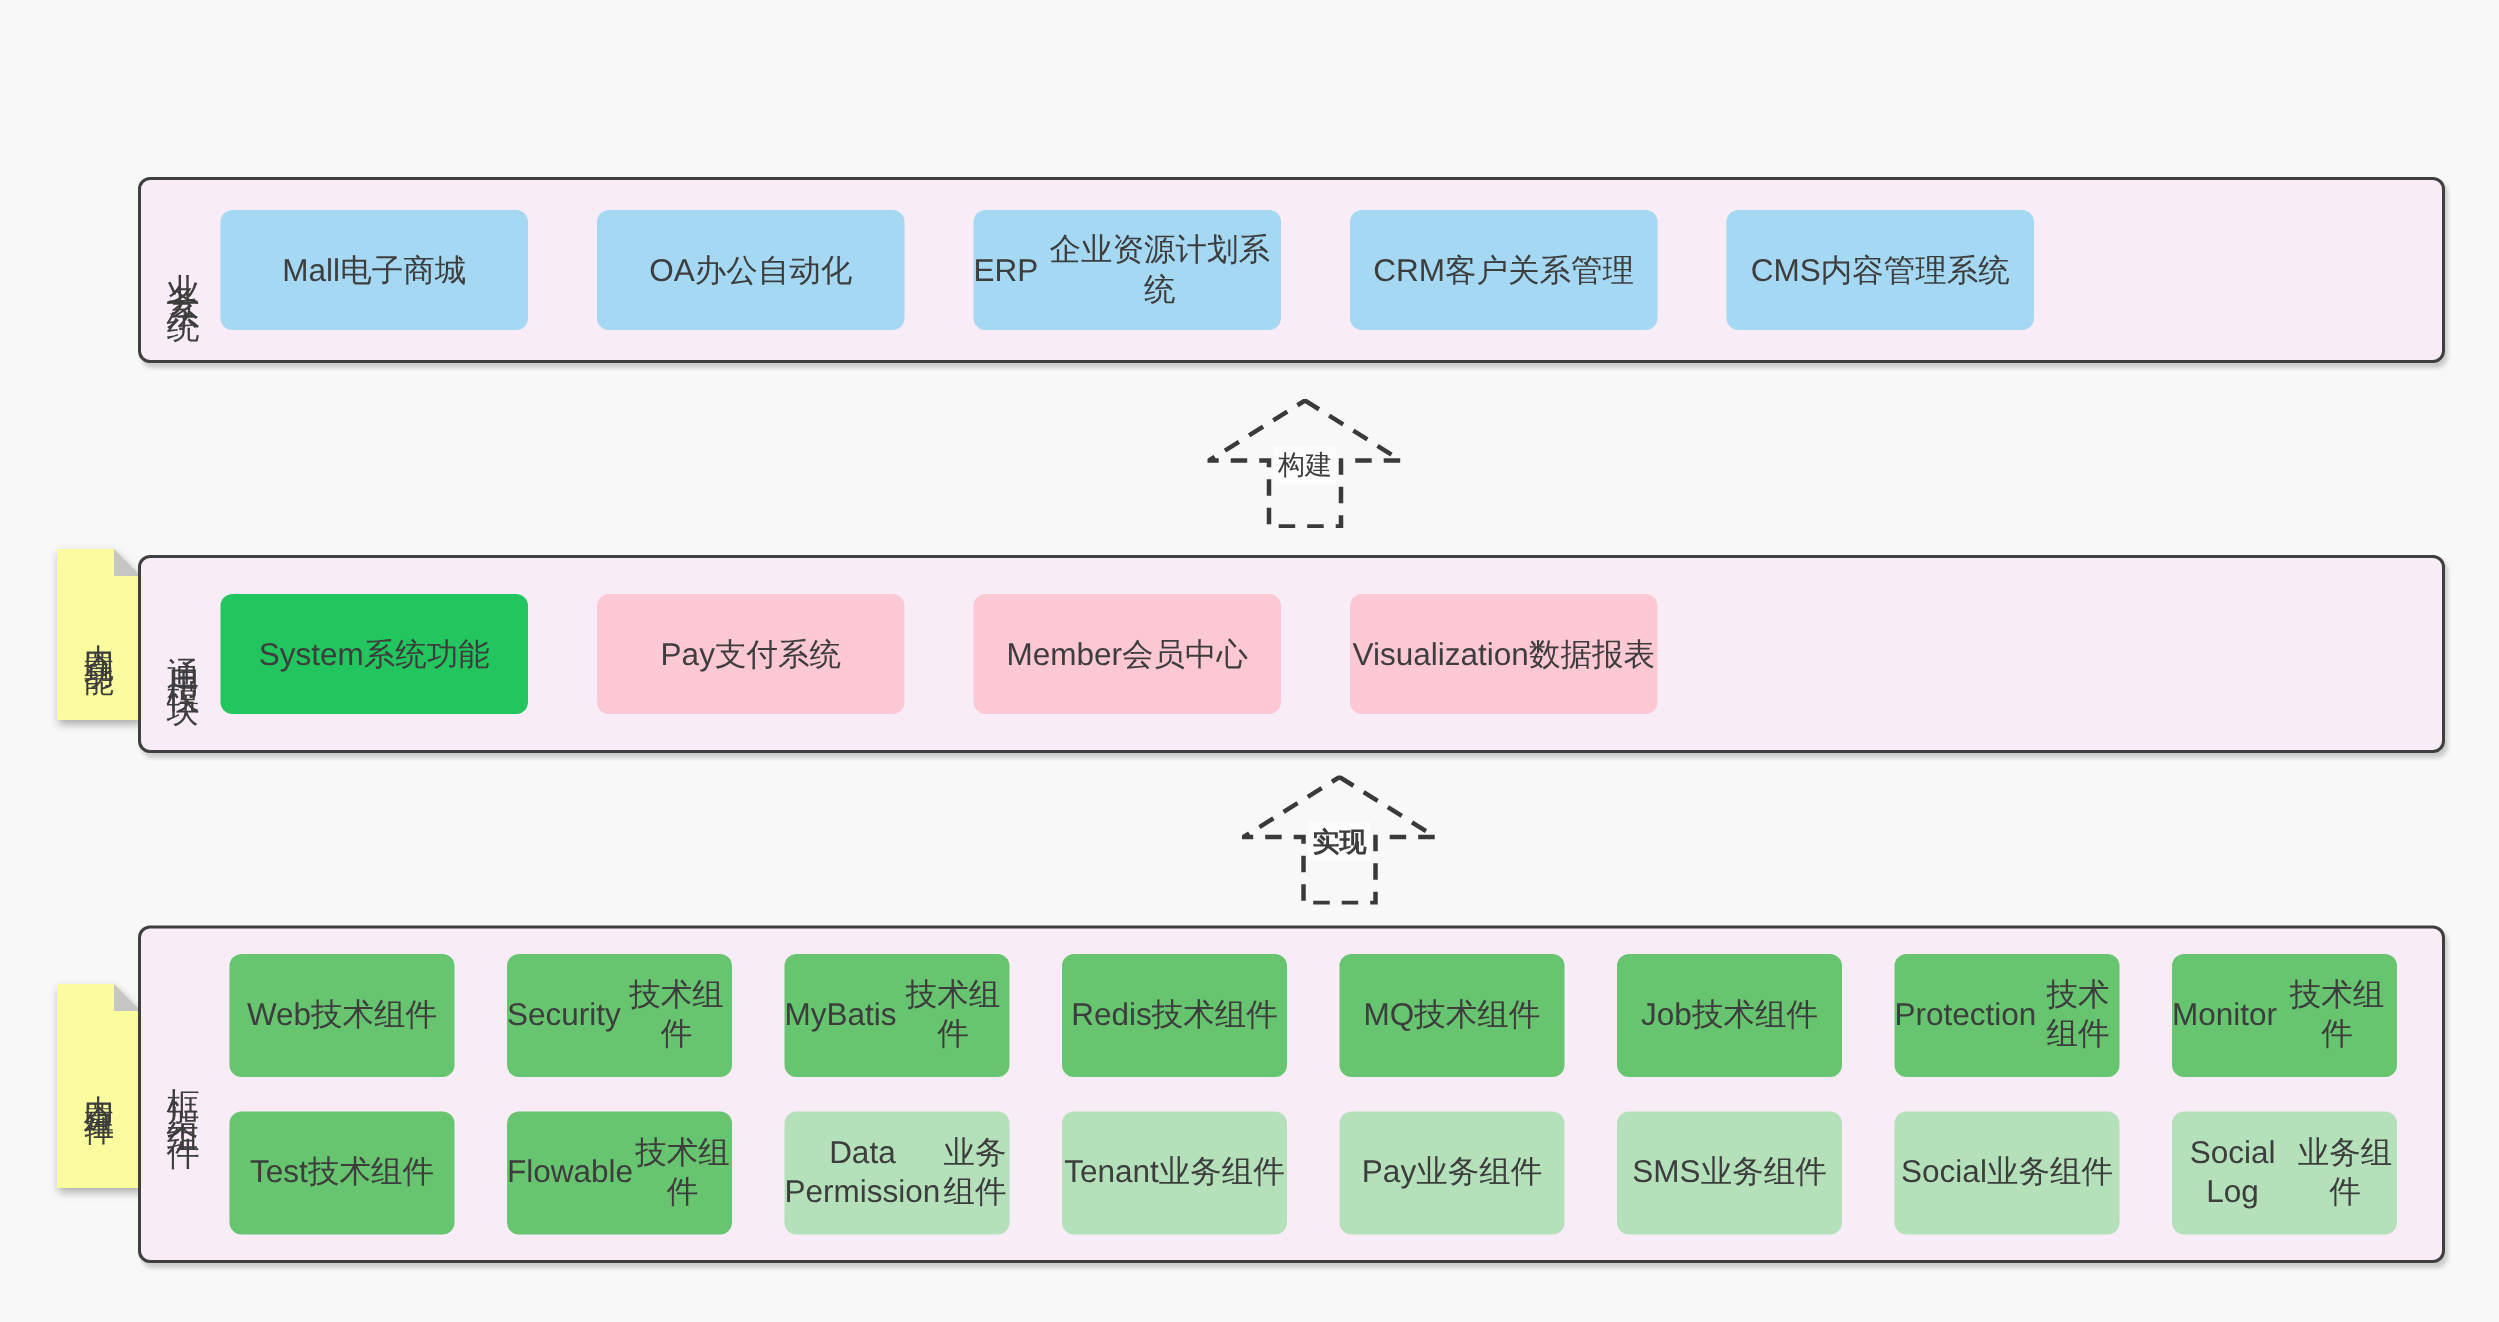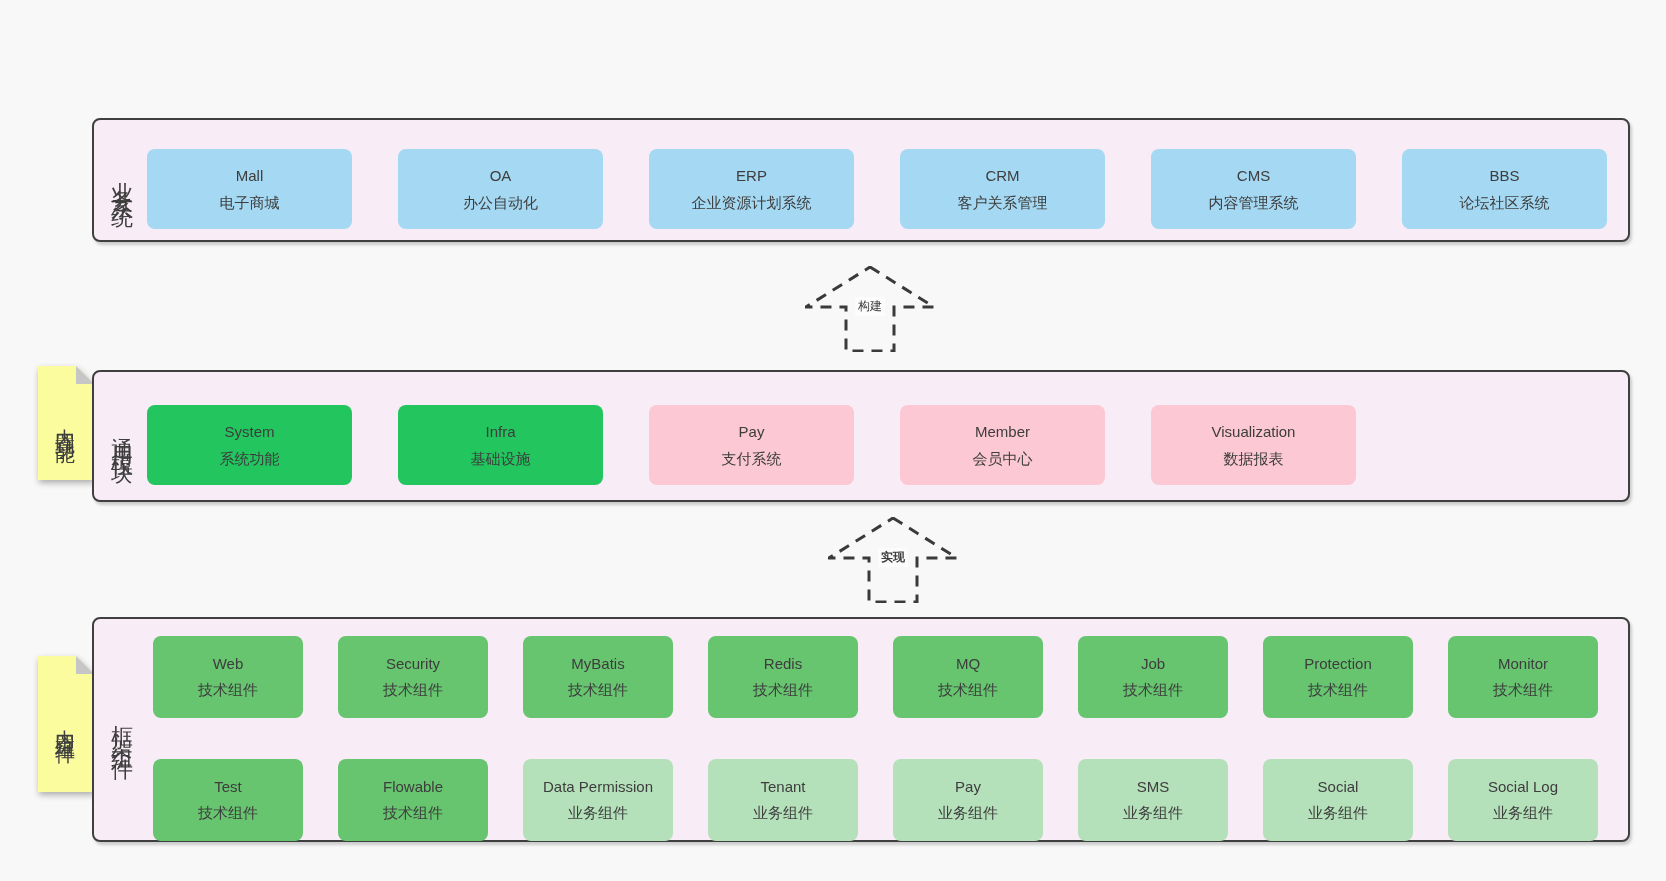--- a/index.html
+++ b/index.html
@@ -21,23 +21,23 @@
                 font-size:22px; letter-spacing:8px; color:#3d3d3d; }
   .band-components .band-label { letter-spacing:11px; }
 
   .row { position:absolute; left:53px; display:flex; gap:46px; }
   .band-business .row, .band-modules .row { top:0; bottom:0; align-items:center; }
   .rows { position:absolute; left:59px; top:0; bottom:0; display:flex;
           flex-direction:column; justify-content:center; gap:23px; }
   .rows .row { position:static; gap:35px; }
 
   
-  .box { box-sizing:border-box; border-radius:8px; display:flex; flex-direction:column;
+  .box { box-sizing:border-box; border-radius:8px; display:flex; flex-direction:row;
          align-items:center; justify-content:center; text-align:center;
-         font-size:15px; line-height:27px; color:#3d3d3d;margin-top:18px; }
+         font-size:21px; line-height:27px; color:#3d3d3d; }
   .band-business .box, .band-modules .box { width:205px; height:80px; }
   .band-components .box { width:150px; height:82px; line-height:26px; }
   .band-components .box .en { max-width:128px; }
   .blue       { background:#a5d8f2; }
   .red        { background:#22c55e; }
   .pink       { background:#fbc8d3; }
   .green      { background:#67c46f; }
   .lightgreen { background:#b4e0ba; }
 
   
@@ -52,21 +52,21 @@
                 font-size:20px; letter-spacing:5px; color:#3d3d3d; }
   .note-fold { position:absolute; top:0; right:0; width:18px; height:18px;
                background:#c6c6c6; clip-path:polygon(0 0, 100% 100%, 0 100%); }
 
   
   .arrow { position:absolute; width:130px; height:86px; }
   .arrow-build     { left:805px; top:266px; }
   .arrow-implement { left:828px; top:517px;font-weight:bold; }
   .arrow svg { display:block; }
   .arrow-label { position:absolute; left:50%; top:31px; transform:translateX(-50%);
-                 background:#fcfcfc; padding:1px 3px; font-size:12px;
+                 background:#fcfcfc; padding:1px 3px; font-size:18px;
                  color:#3d3d3d; white-space:nowrap; }
 </style>
 </head>
 <body>
 
 <div class="canvas">
 
   <div class="note note-modules">
     <div class="note-inner">内置功能</div>
     <div class="note-fold"></div>
@@ -91,46 +91,38 @@
         <div class="en">ERP</div>
         <div class="cn">企业资源计划系统</div>
       </div>
       <div class="box blue">
         <div class="en">CRM</div>
         <div class="cn">客户关系管理</div>
       </div>
       <div class="box blue">
         <div class="en">CMS</div>
         <div class="cn">内容管理系统</div>
-      </div>
-      <div class="box blue">
-        <div class="en">BBS</div>
-        <div class="cn">论坛社区系统</div>
       </div>
     </div>
   </section>
 
   <div class="arrow arrow-build">
     <svg width="130" height="86" viewBox="0 0 130 86">
       <polygon points="65,1 129,41 89,41 89,85 41,85 41,41 1,41" fill="none" stroke="#3a3a3a" stroke-width="3" stroke-dasharray="11 8"></polygon>
     </svg>
     <div class="arrow-label">构建</div>
   </div>
 
   <section class="band band-modules">
     <div class="band-label">通用模块</div>
     <div class="row">
       <div class="box red">
         <div class="en">System</div>
         <div class="cn">系统功能</div>
       </div>
-      <div class="box red">
-        <div class="en">Infra</div>
-        <div class="cn">基础设施</div>
-      </div>
       <div class="box pink">
         <div class="en">Pay</div>
         <div class="cn">支付系统</div>
       </div>
       <div class="box pink">
         <div class="en">Member</div>
         <div class="cn">会员中心</div>
       </div>
       <div class="box pink">
         <div class="en">Visualization</div>

